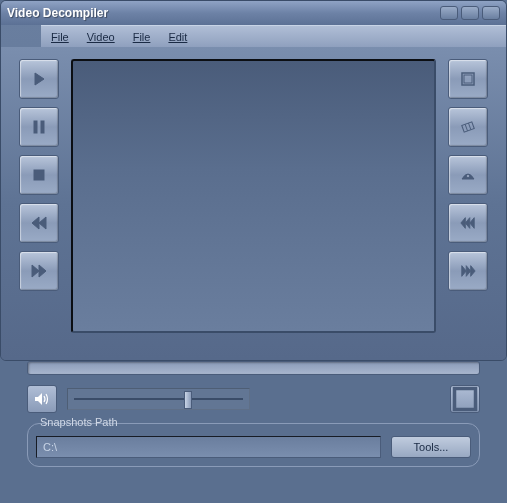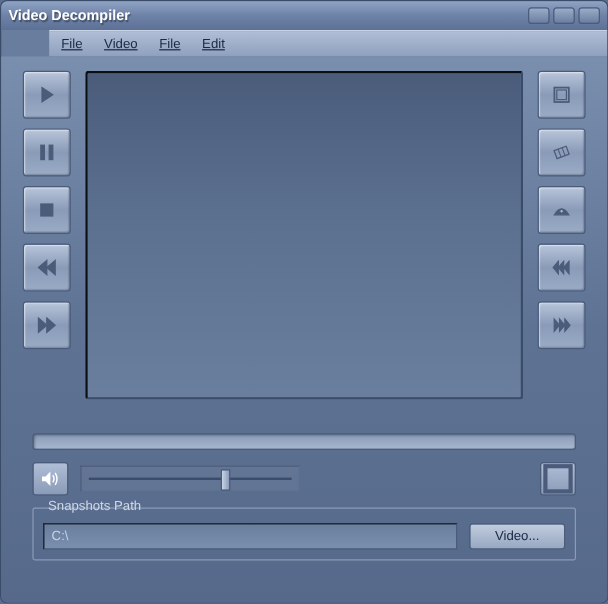--- a/index.html
+++ b/index.html
@@ -5,21 +5,21 @@
   * { box-sizing: border-box; margin: 0; padding: 0; }
   body {
     font-family: Tahoma, Arial, sans-serif;
     background: #5a6f8f;
     width: 507px;
     height: 503px;
     overflow: hidden;
   }
   .window {
     width: 507px;
-    height: 503px;
+    height: 361px;
     background: linear-gradient(to bottom, #6a7fa0 0%, #5a6f8f 100%);
     border: 1px solid #3a4c68;
     border-radius: 6px;
     position: relative;
   }
   .titlebar {
     height: 24px;
     background: linear-gradient(to bottom, #8fa3c4 0%, #6d82a6 50%, #5c7195 100%);
     border-radius: 5px 5px 0 0;
     display: flex;
@@ -156,21 +156,21 @@
     display: flex;
     align-items: center;
     justify-content: center;
     cursor: pointer;
   }
   .fieldset {
     margin-top: 10px;
     margin-left: 8px;
     margin-right: 8px;
     border: 1px solid #8a9bb8;
-    border-radius: 2px;
+    border-radius: 12px;
     padding: 8px;
     position: relative;
   }
   .fieldset-legend {
     position: absolute;
     top: -8px;
     left: 8px;
     font-size: 11px;
     color: #d0d8e6;
     background: transparent;
@@ -324,20 +324,20 @@
             <rect x="2" y="2" width="12" height="12" fill="none" stroke="#4a5c7a" stroke-width="2"></rect>
           </svg>
       </div>
     </div>
 
     <div class="fieldset">
       <span class="fieldset-legend">Snapshots Path</span>
       <div class="path-row">
         <input class="path-input" type="text" readonly="" value="C:\" style="">
         <div class="browse-btn">
-          <span>Video...</span>
+          <span>Tools...</span>
         </div>
       </div>
     </div>
 
   </div>
 
 </div>
 
 </body></html>

